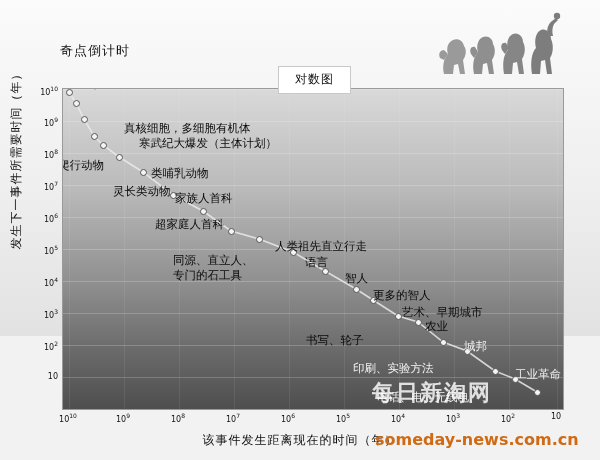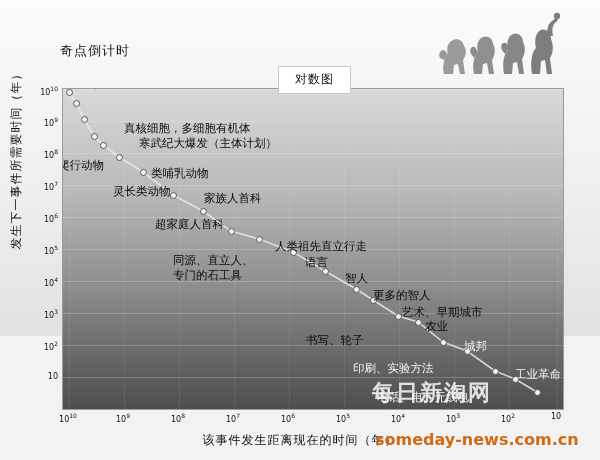--- a/index.html
+++ b/index.html
@@ -260,21 +260,21 @@
         <div class="ann" style="left: 61px; top: 17px; margin-top: 16px;">真核细胞，多细胞有机体</div>
         <div class="pt" style="left: 21px; top: 30px;"></div>
         <div class="ann" style="left: 76px; top: 48px;">寒武纪大爆发（主体计划）</div>
         <div class="pt" style="left: 31px; top: 47px;"></div>
         <div class="ann" style="left: -5px; top: 70px;">爬行动物</div>
         <div class="pt" style="left: 40px; top: 56px;"></div>
         <div class="ann" style="left: 88px; top: 78px;">类哺乳动物</div>
         <div class="pt" style="left: 56px; top: 68px;"></div>
         <div class="ann" style="left: 32px; top: 96px; margin-left: 18px;">灵长类动物</div>
         <div class="pt" style="left: 80px; top: 83px;"></div>
-        <div class="ann" style="left: 141px; top: 103px;">家族人首科</div>
+        <div class="ann" style="left: 112px; top: 103px;">家族人首科</div>
         <div class="pt" style="left: 110px; top: 106px;"></div>
         <div class="ann" style="left: 92px; top: 129px; text-align: center;">超家庭人首科</div>
         <div class="pt" style="left: 140px; top: 122px;"></div>
         <div class="ann" style="left: 212px; top: 143px; margin-top: 8px;">人类祖先直立行走</div>
         <div class="pt" style="left: 168px; top: 142px;"></div>
         <div class="ann" style="left: 110px; top: 165px;">同源、直立人、</div>
         <div class="ann" style="left: 110px; top: 180px;">专门的石工具</div>
         <div class="pt" style="left: 196px; top: 150px;"></div>
         <div class="ann" style="left: 242px; top: 167px;">语言</div>
         <div class="pt" style="left: 230px; top: 163px;"></div>

